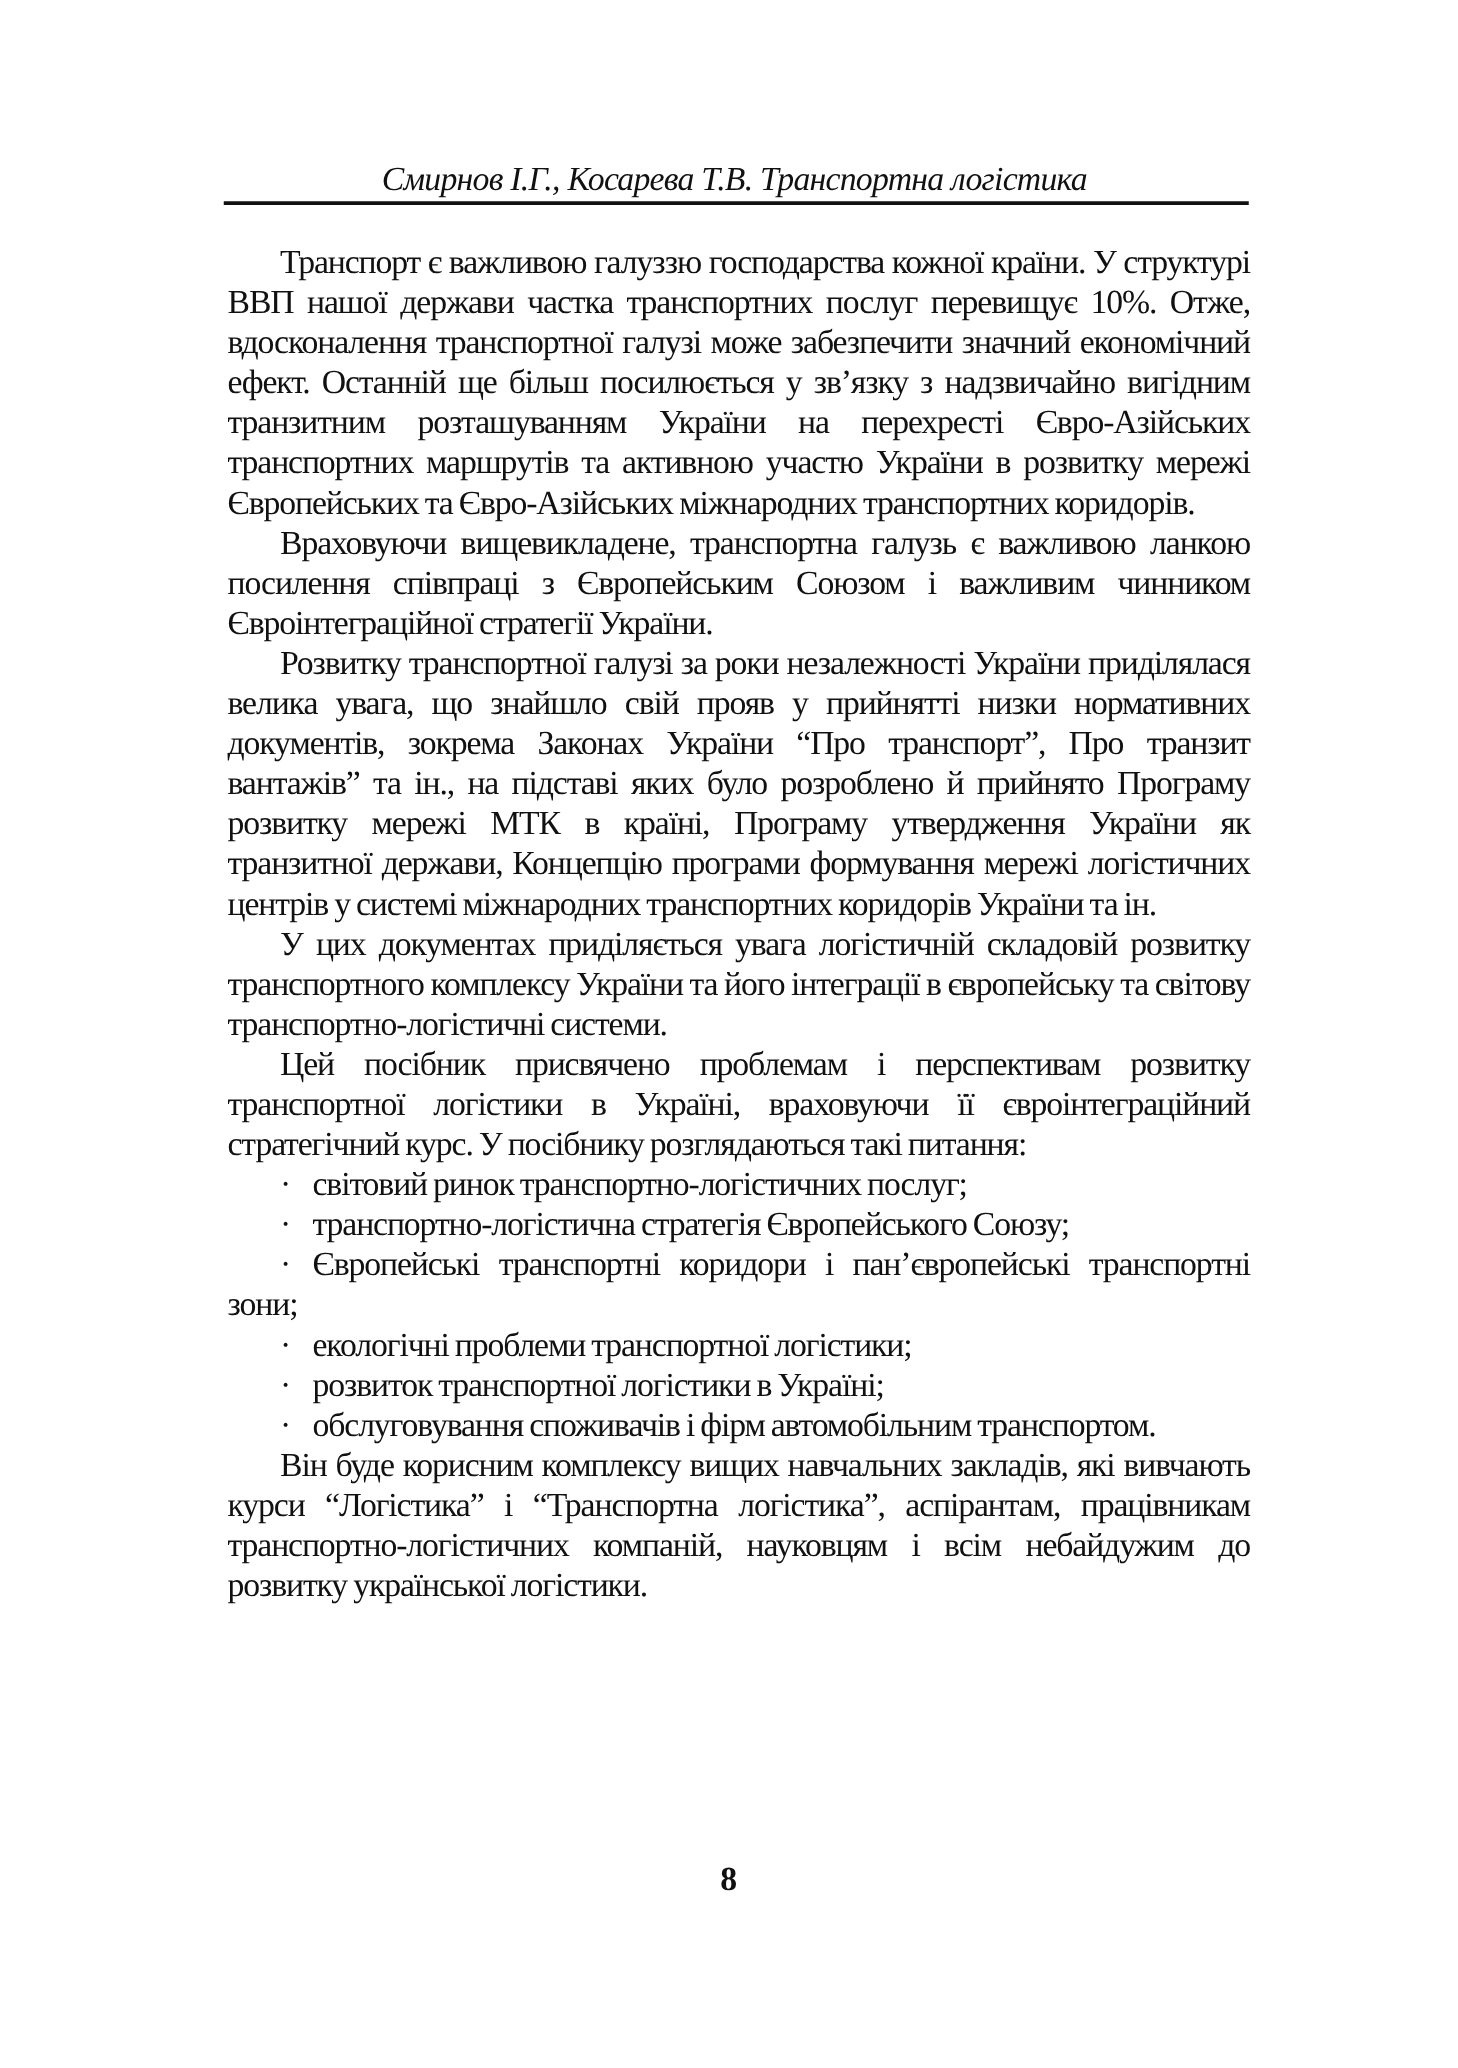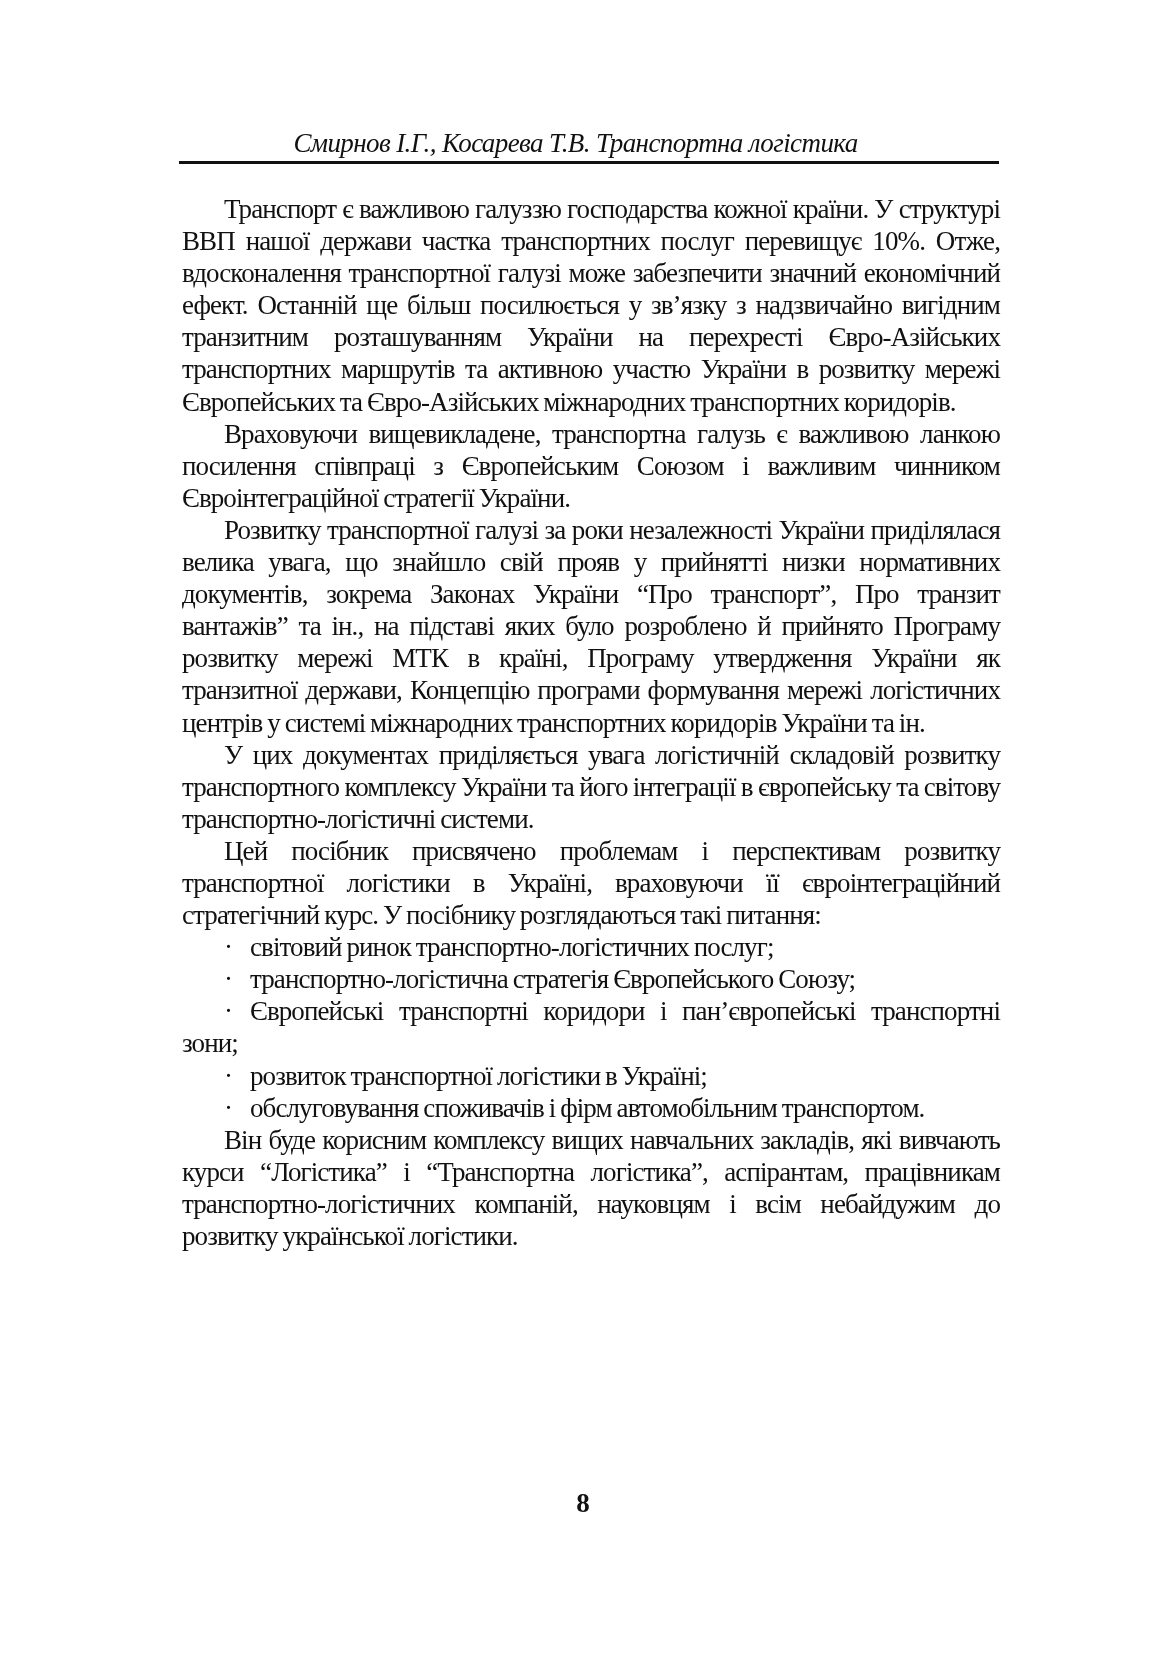--- a/index.html
+++ b/index.html
@@ -10,21 +10,21 @@
     body {
       width: 1166px;
       height: 1654px;
       position: relative;
       overflow: hidden;
       color: #111111;
       font-family: "Liberation Serif", "DejaVu Serif", serif;
     }
     .header {
       position: absolute;
-      left: 164px;
+      left: 176px;
       top: 126px;
       width: 823px;
       height: 34px;
       text-align: center;
       font-style: italic;
       font-size: 27px;
       line-height: 34px;
       letter-spacing: -0.6px;
     }
     .header-rule {
@@ -82,19 +82,20 @@
 <div class="body-text">
   <p class="para">Транспорт є важливою галуззю господарства кожної країни. У структурі ВВП нашої держави частка транспортних послуг перевищує 10%. Отже, вдосконалення транспортної галузі може забезпечити значний економічний ефект. Останній ще більш посилюється у зв’язку з надзвичайно вигідним транзитним розташуванням України на перехресті Євро-Азійських транспортних маршрутів та активною участю України в розвитку мережі Європейських та Євро-Азійських міжнародних транспортних коридорів.</p>
   <p class="para">Враховуючи вищевикладене, транспортна галузь є важливою ланкою посилення співпраці з Європейським Союзом і важливим чинником Євроінтеграційної стратегії України.</p>
   <p class="para">Розвитку транспортної галузі за роки незалежності України приділялася велика увага, що знайшло свій прояв у прийнятті низки нормативних документів, зокрема Законах України “Про транспорт”, Про транзит вантажів” та ін., на підставі яких було розроблено й прийнято Програму розвитку мережі МТК в країні, Програму утвердження України як транзитної держави, Концепцію програми формування мережі логістичних центрів у системі міжнародних транспортних коридорів України та ін.</p>
   <p class="para">У цих документах приділяється увага логістичній складовій розвитку транспортного комплексу України та його інтеграції в європейську та світову транспортно-логістичні системи.</p>
   <p class="para">Цей посібник присвячено проблемам і перспективам розвитку транспортної логістики в Україні, враховуючи її євроінтеграційний стратегічний курс. У посібнику розглядаються такі питання:</p>
 
   <p class="bullet"><span class="dot">·</span><span>світовий ринок транспортно-логістичних послуг;</span></p>
   <p class="bullet"><span class="dot">·</span><span>транспортно-логістична стратегія Європейського Союзу;</span></p>
   <p class="bullet"><span class="dot">·</span><span>Європейські транспортні коридори і пан’європейські транспортні зони;</span></p>
+  <p class="bullet"><span class="dot">·</span><span>екологічні проблеми транспортної логістики;</span></p>
   <p class="bullet"><span class="dot">·</span><span>розвиток транспортної логістики в Україні;</span></p>
   <p class="bullet"><span class="dot">·</span><span>обслуговування споживачів і фірм автомобільним транспортом.</span></p>
 
   <p class="para">Він буде корисним комплексу вищих навчальних закладів, які вивчають курси “Логістика” і “Транспортна логістика”, аспірантам, працівникам транспортно-логістичних компаній, науковцям і всім небайдужим до розвитку української логістики.</p>
 </div>
 
 <div class="page-number">8</div>
 
 </body></html>

